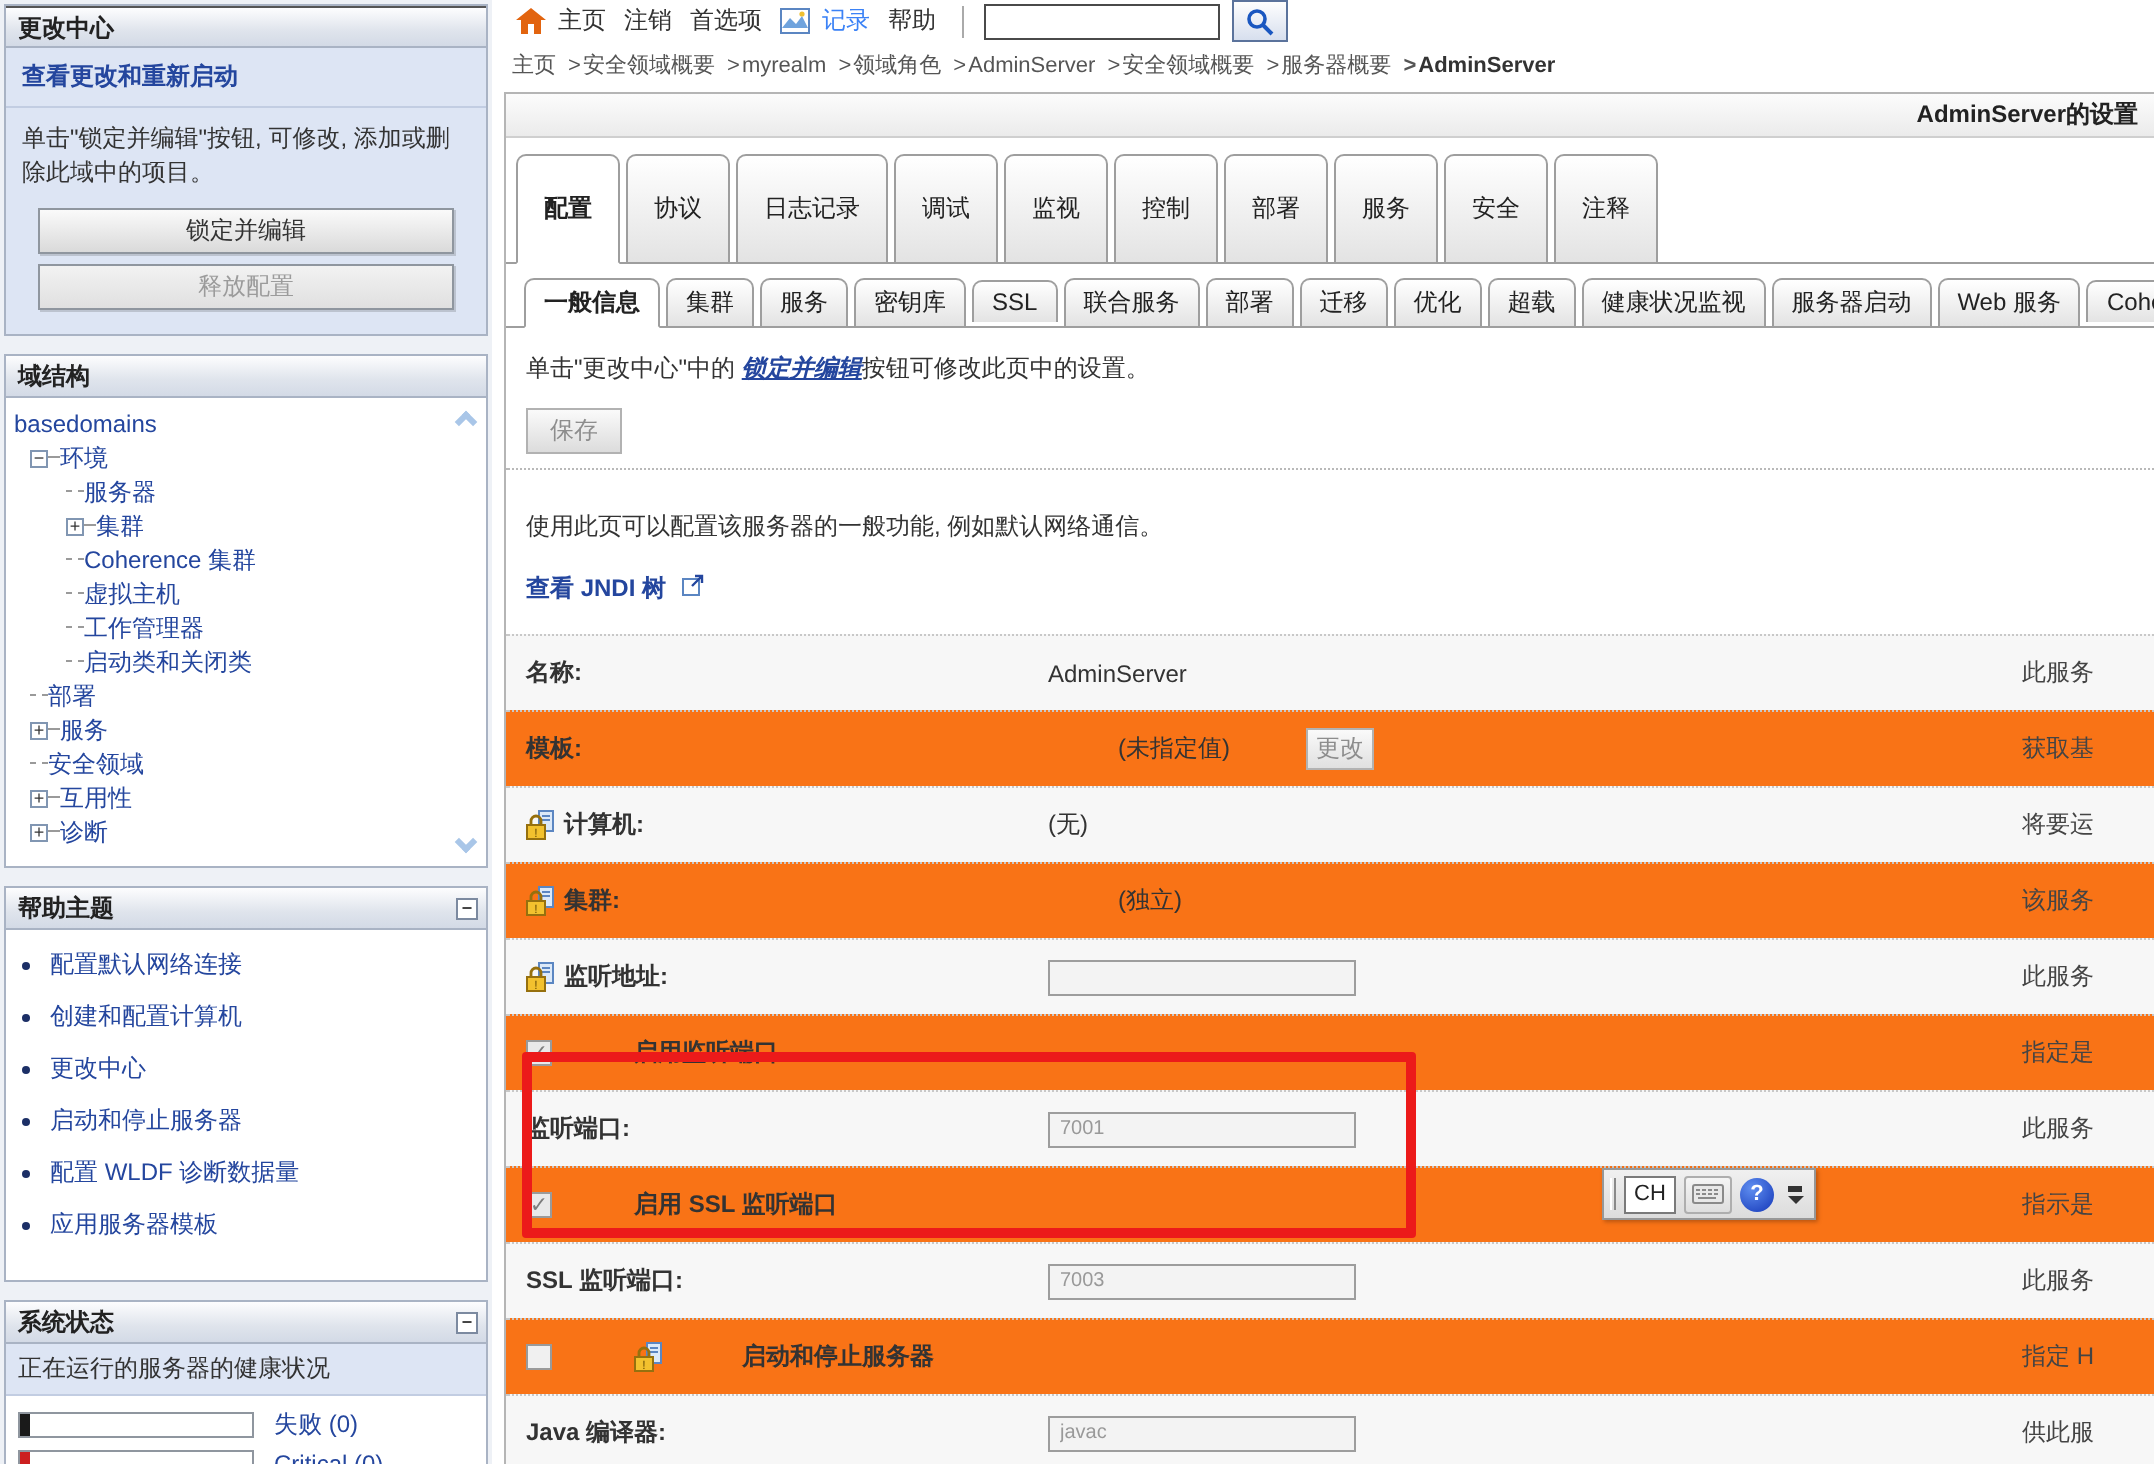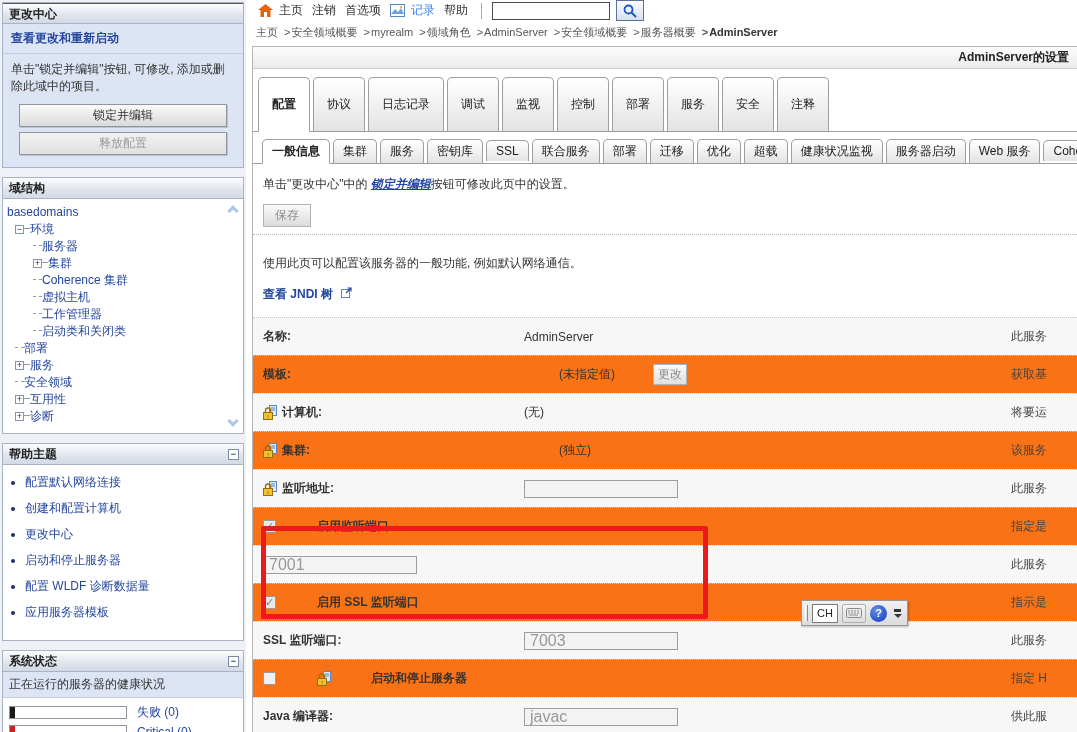--- a/index.html
+++ b/index.html
@@ -110,40 +110,40 @@
 
   .frow { position:relative; min-height:38px; display:flex; align-items:center;
     padding-left:10px; border-top:1px dotted #c8c8c8; }
   .bg-a { background:#f7f7f7; } .bg-b { background:#f97316;gap:35px; }
   .flabel-wrap { width:261px; flex-shrink:0; display:flex; align-items:center; gap:5px; }
   .flabel { font-weight:bold; color:#333; }
   .fvalue { color:#333; }
   .fdesc { position:absolute; left:758px; top:50%; transform:translateY(-50%);
     color:#444; white-space:nowrap; line-height:1.3; }
   .finput { width:154px; height:18px; border:1px solid #9d9d9d; background:#f3f3f3;
-    color:#999; font-size:16px; padding:1px 5px; font-family:inherit; }
+    color:#999; font-size:10px; padding:1px 5px; font-family:inherit; }
   .chg-btn { margin-left:3px; padding:1px 4px; color:#8d8d8d;
     background:linear-gradient(#fafafa,#e0e0e0); border:1px solid #b2b2b2; }
   .cb { width:13px; height:13px; border:1px solid #9a9a9a; background:#e9e9e9;
     display:inline-flex; align-items:center; justify-content:center;
     color:#7d7d7d; font-size:11px; font-weight:bold; flex-shrink:0; cursor:pointer; }
   .cb.checked::after { content:"✓"; }
   .cb.un { background:#f0f0f0; }
   .fselect { display:inline-flex; align-items:stretch; border:1px solid #9d9d9d;
     background:#f0f0f0; height:20px; cursor:pointer; }
   .sel-text { width:32px; padding:2px 0 0 5px; color:#999; }
   .sel-arrow { width:18px; background:linear-gradient(#fdfdfd,#cccccc);
     border-left:1px solid #9d9d9d; display:flex; align-items:center; justify-content:center; }
   .sel-arrow i { width:0; height:0; border-left:4px solid transparent;
     border-right:4px solid transparent; border-top:5px solid #6a6a6a; }
 
   .redbox { position:absolute; left:261px; top:526px; width:447px; height:93px;
     border:5px solid #ec1a1a; border-radius:2px; z-index:50; pointer-events:none; }
 
-  .langbar { position:absolute; left:801px; top:600px; width:107px; height:26px;
+  .langbar { position:absolute; left:801px; top:584px; width:107px; height:26px;
     background:linear-gradient(#f0f0f0,#dcdcdc); border:1px solid #979797;
     box-shadow:1px 1px 2px rgba(0,0,0,.25); display:flex; align-items:center;
     padding:0 3px; gap:4px; z-index:60; }
   .lb-grip { width:3px; height:16px; border-left:1px solid #fff; border-right:1px solid #8a8a8a; }
   .lb-ch { width:26px; height:19px; background:#fff; border:1px solid #7a7a7a;
     font-size:11px; display:flex; align-items:center; justify-content:center;
     color:#222; cursor:pointer; }
   .lb-kbd { width:24px; height:19px; border:1px solid #aeaeae; border-radius:2px;
     background:linear-gradient(#f5f5f5,#dedede); display:flex; align-items:center;
     justify-content:center; cursor:pointer; }
@@ -359,20 +359,23 @@
       </span>
       <input class="finput" disabled="" value="" style="">
       <span class="fdesc">此服务</span>
     </div>
     <div class="frow bg-b">
       <span class="cb checked"></span>
       <span class="flabel" style="margin-left:6px">启用监听端口</span>
       <span class="fdesc">指定是</span>
     </div>
     <div class="frow bg-a">
+      <span class="flabel-wrap">
+          <span class="flabel">监听端口:</span>
+        </span>
       <input class="finput" disabled="" value="7001" style="">
       <span class="fdesc">此服务</span>
     </div>
     <div class="frow bg-b">
       <span class="cb checked"></span>
       <span class="flabel" style="margin-left:6px">启用 SSL 监听端口</span>
       <span class="fdesc">指示是</span>
     </div>
     <div class="frow bg-a">
       <span class="flabel-wrap">

